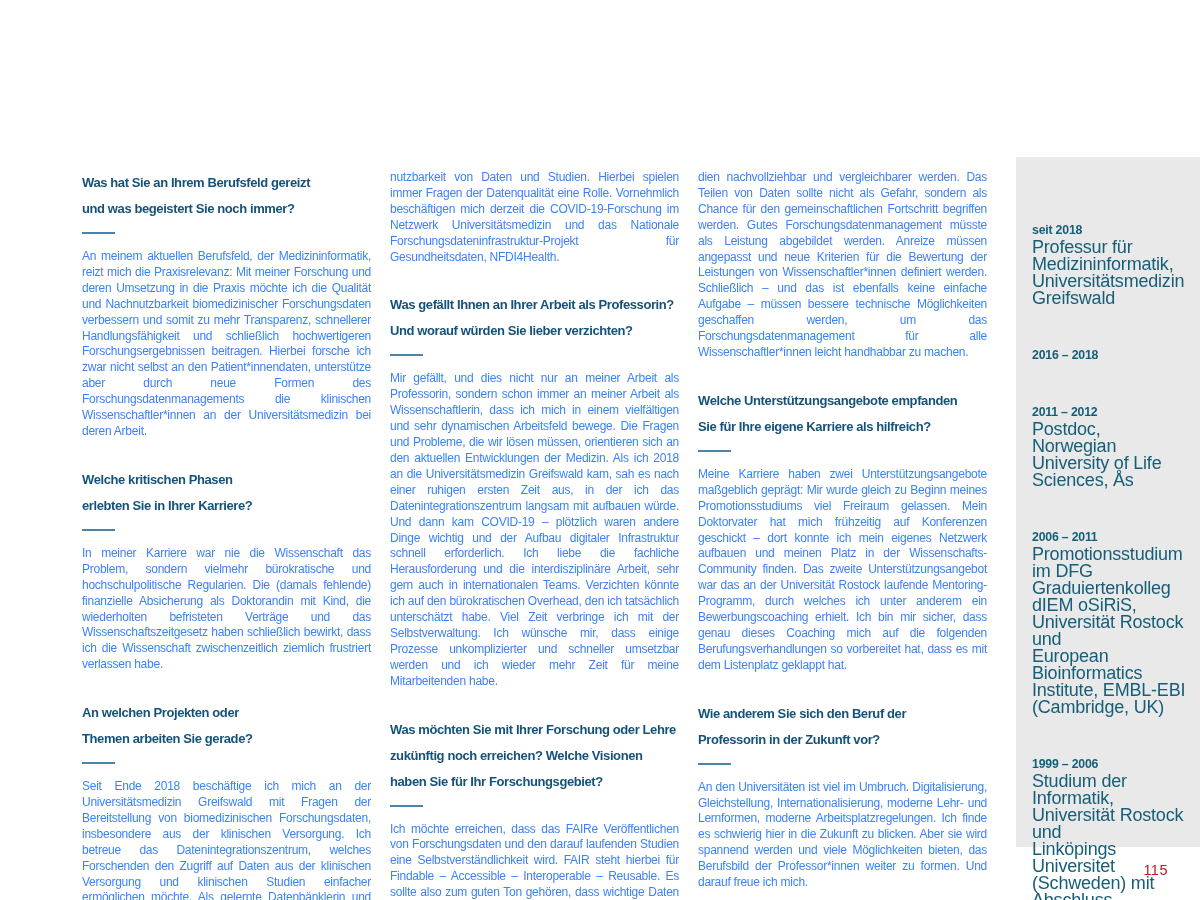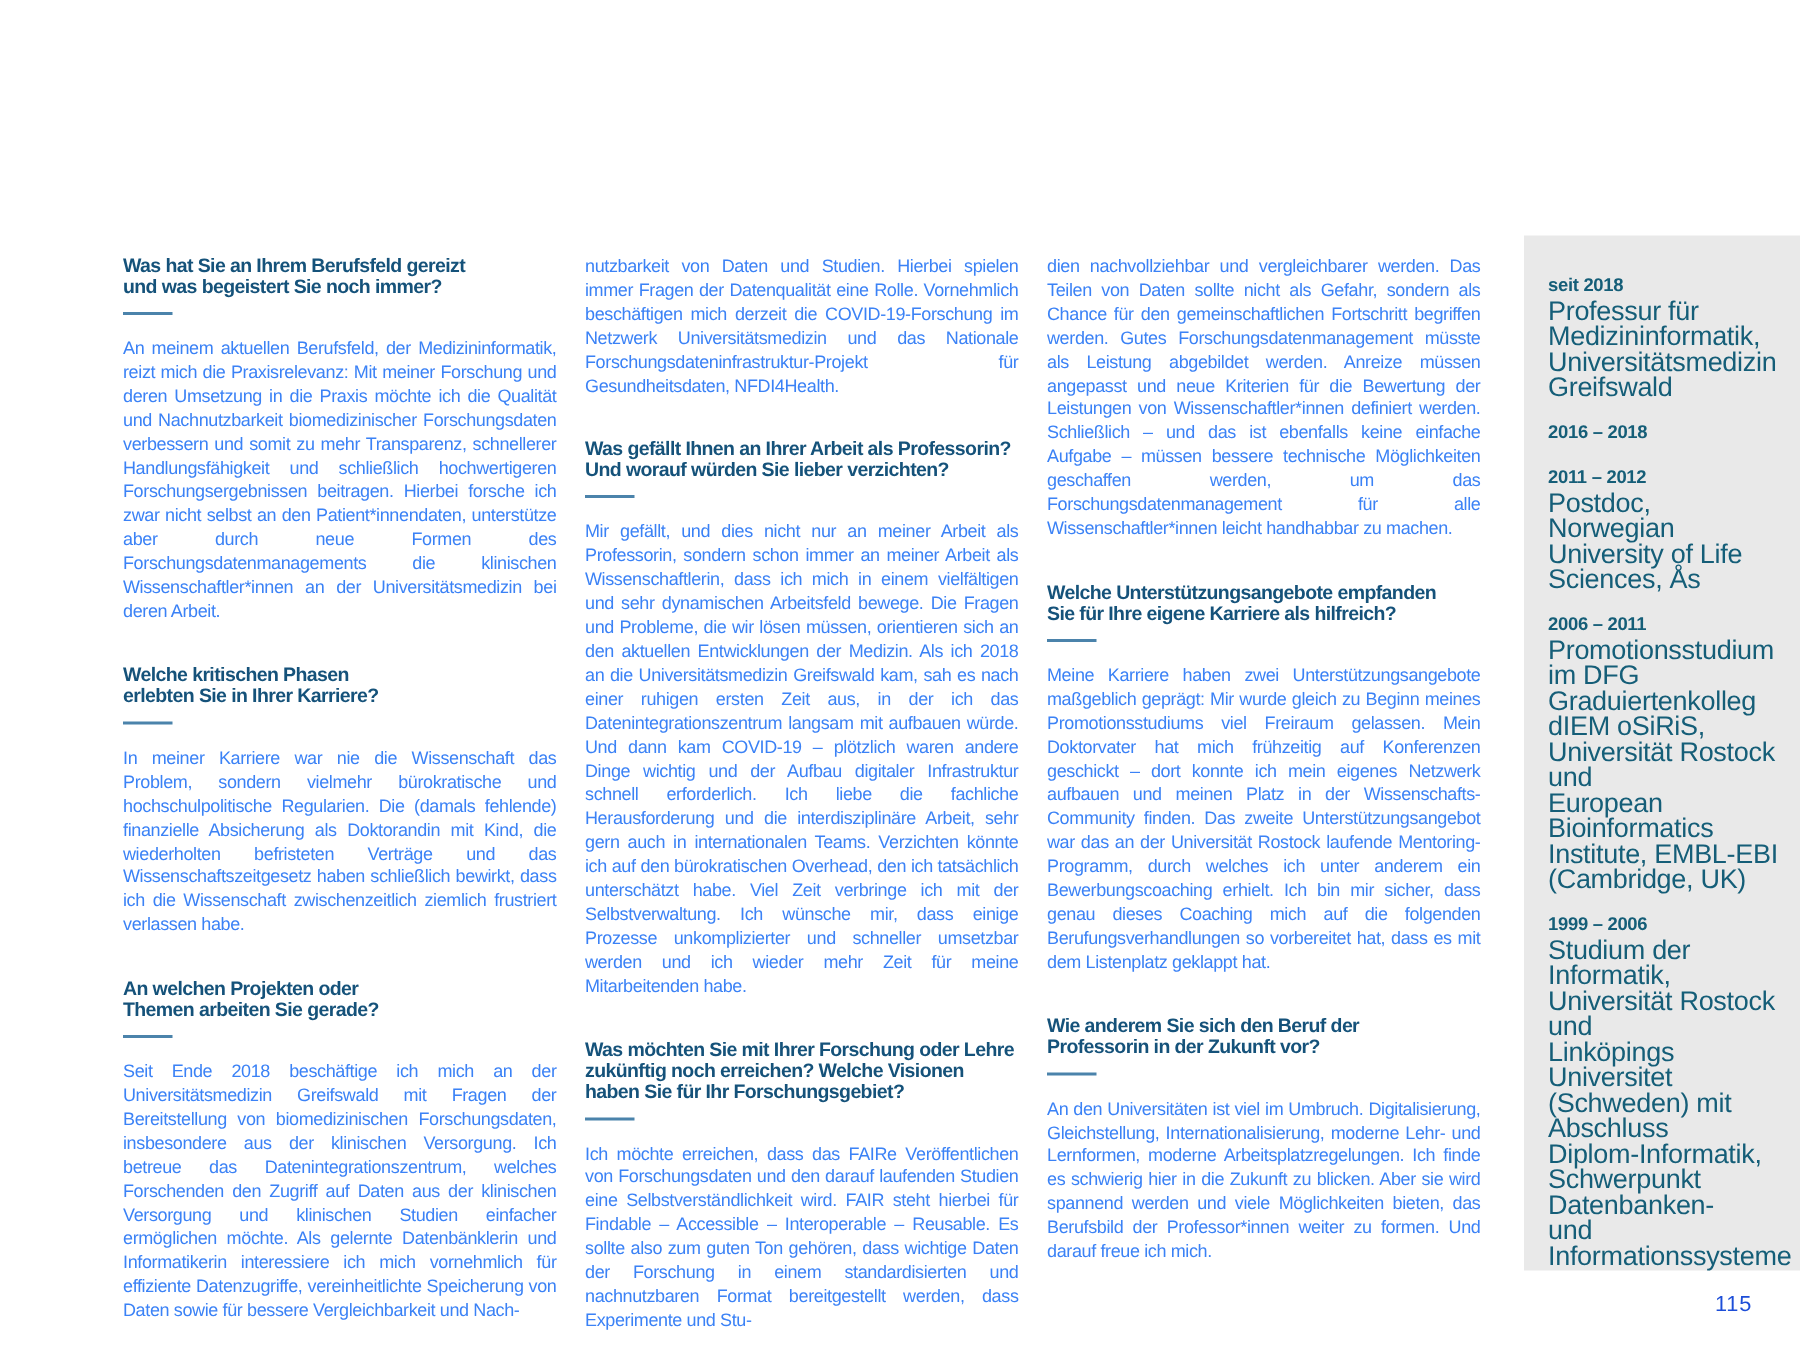--- a/index.html
+++ b/index.html
@@ -15,21 +15,21 @@
     left: 82px; top: 170px;
     display: flex;
     gap: 19px;
   }
   .col { width: 289px; }
   .q-heading {
     margin: 0;
     color: #15527a;
     font-size: 13px;
     font-weight: bold;
-    line-height: 14px;
+    line-height: 26px;
     letter-spacing: -0.4px;
     white-space: pre-line;
   }
   .rule {
     width: 33px; height: 2px;
     background: #4b83ab;
     margin: 10px 0 15px 0;
   }
   .para {
     margin: 0 0 27px 0;
@@ -49,31 +49,32 @@
     box-sizing: border-box;
     padding: 25px 12px 0 16px;
     color: #155e78;
   }
   .cv-entry { margin: 0 0 13px 0; }
   .cv-period {
     font-weight: bold;
     font-size: 12.3px;
     line-height: 17px;
     letter-spacing: -0.2px;
+    margin-top: 40px;
   }
   .cv-desc {
     font-size: 18px;
     line-height: 17px;
     letter-spacing: -0.2px;
     white-space: pre-line;
   }
   .pagenum {
     position: absolute;
     right: 32px; top: 862px;
-    color: #1d4ed8;
+    color: #b91c1c;
     font-size: 14.5px;
     letter-spacing: 0.5px;
   }
 </style>
 </head>
 <body>
 
 <main>
   <div class="columns">
     <section class="col">

